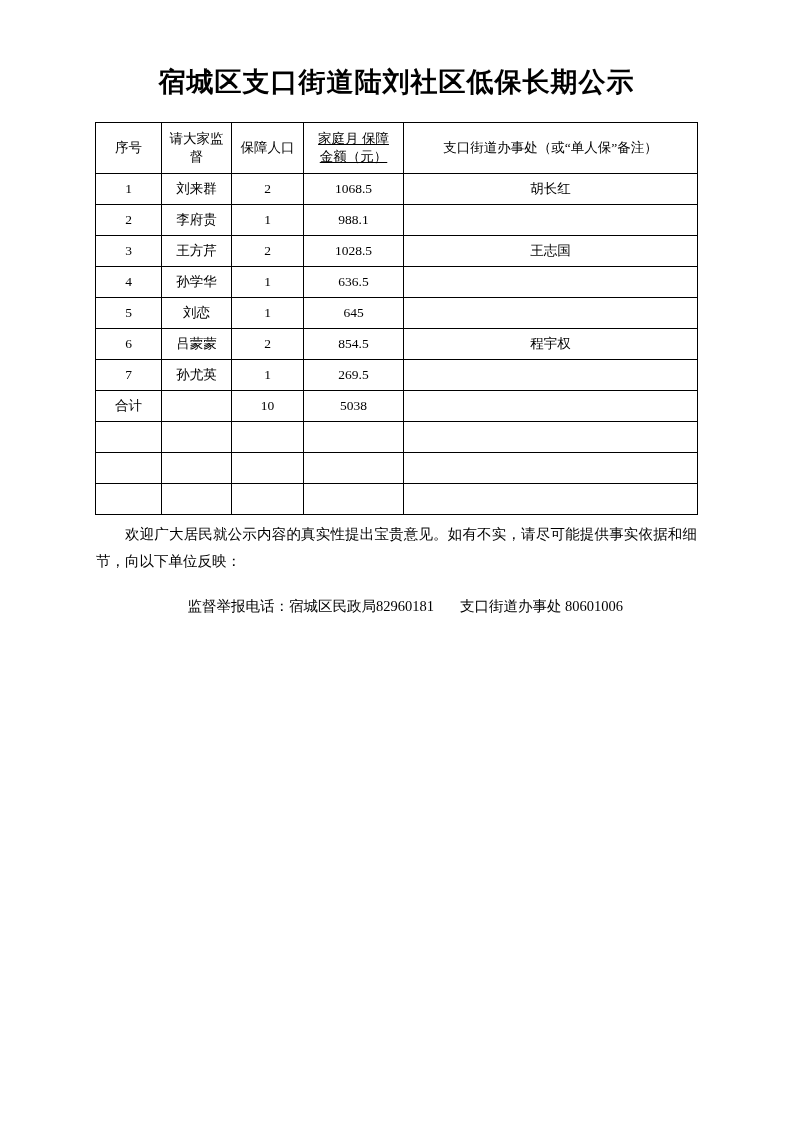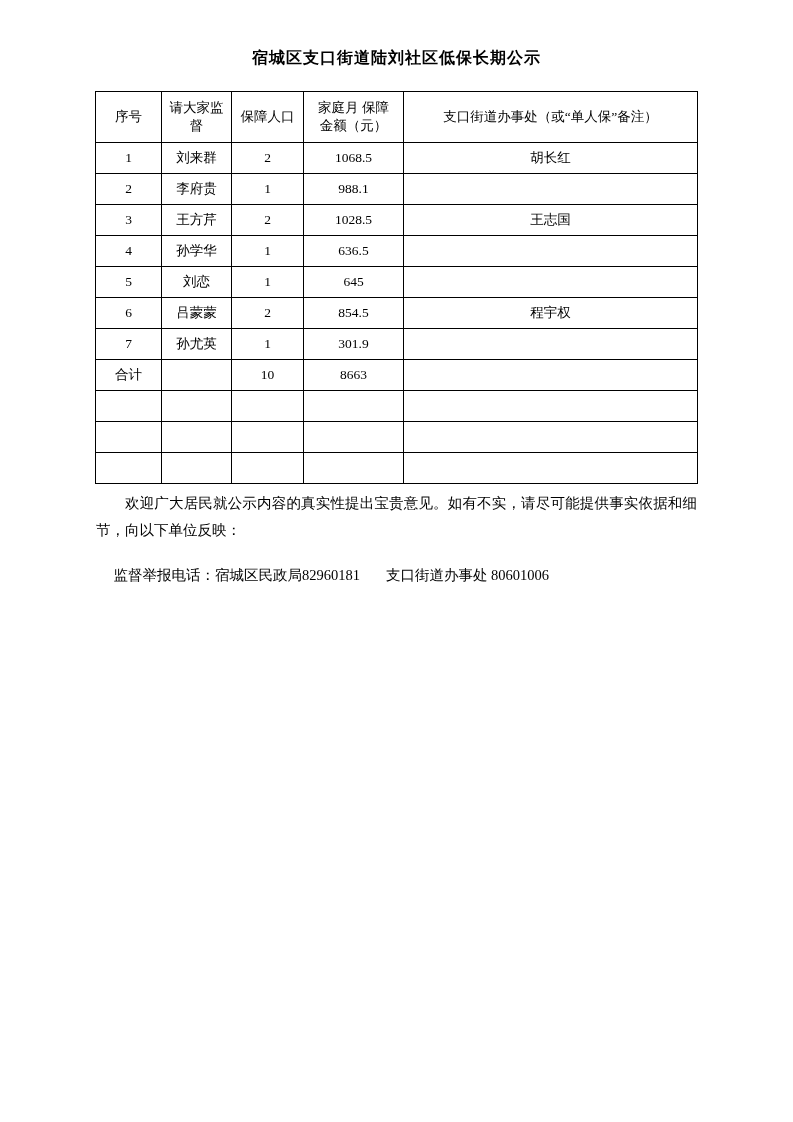--- a/index.html
+++ b/index.html
@@ -16,24 +16,24 @@
   }
   .page {
     width: 793px;
     height: 1122px;
     box-sizing: border-box;
     padding: 0;
     position: relative;
   }
   .doc-title {
     text-align: center;
-    font-size: 16px;
+    font-size: 27px;
     font-weight: bold;
     letter-spacing: 1px;
-    margin-top: 48px;
+    margin-top: 64px;
     margin-bottom: 0;
     font-family: "Liberation Sans", "DejaVu Sans", sans-serif;
   }
   .intro {
     margin: 34px 96px 0 96px;
     font-size: 14.5px;
     line-height: 1.85;
     text-align: justify;
     text-indent: 2em;
   }
@@ -58,20 +58,21 @@
   .col-members { width: 294px; }
 
   thead td {
     height: 44px;
     line-height: 1.35;
   }
   .head-amount {
     text-align: left;
     padding-left: 6px;
     line-height: 1.35;
+    text-decoration: underline;
   }
   tbody td {
     height: 24px;
   }
   .name-cell {
     font-weight: bold;
     font-family: "Liberation Sans", "DejaVu Sans", sans-serif;
     font-size: 13.5px;
   }
   .member-cell {
@@ -89,20 +90,21 @@
     font-size: 14.5px;
     line-height: 1.85;
     text-align: justify;
     text-indent: 2em;
   }
   .contact {
     margin: 18px 96px 0 96px;
     font-size: 14.5px;
     line-height: 1.85;
     text-indent: 1.2em;
+    text-align: center;
   }
   .contact .gap {
     display: inline-block;
     width: 26px;
   }
 </style>
 </head>
 <body>
 
 <div class="page">
@@ -170,28 +172,28 @@
         <td>6</td>
         <td class="name-cell">吕蒙蒙</td>
         <td>2</td>
         <td>854.5</td>
         <td class="member-cell">程宇权</td>
       </tr>
       <tr>
         <td>7</td>
         <td class="name-cell">孙尤英</td>
         <td>1</td>
-        <td>301.9</td>
+        <td>269.5</td>
         <td class="member-cell"></td>
       </tr>
       <tr>
         <td class="total-label">合计</td>
         <td></td>
         <td>10</td>
-        <td>8663</td>
+        <td>5038</td>
         <td></td>
       </tr>
       <tr>
         <td>&nbsp;</td>
         <td>&nbsp;</td>
         <td>&nbsp;</td>
         <td>&nbsp;</td>
         <td>&nbsp;</td>
       </tr>
       <tr>

